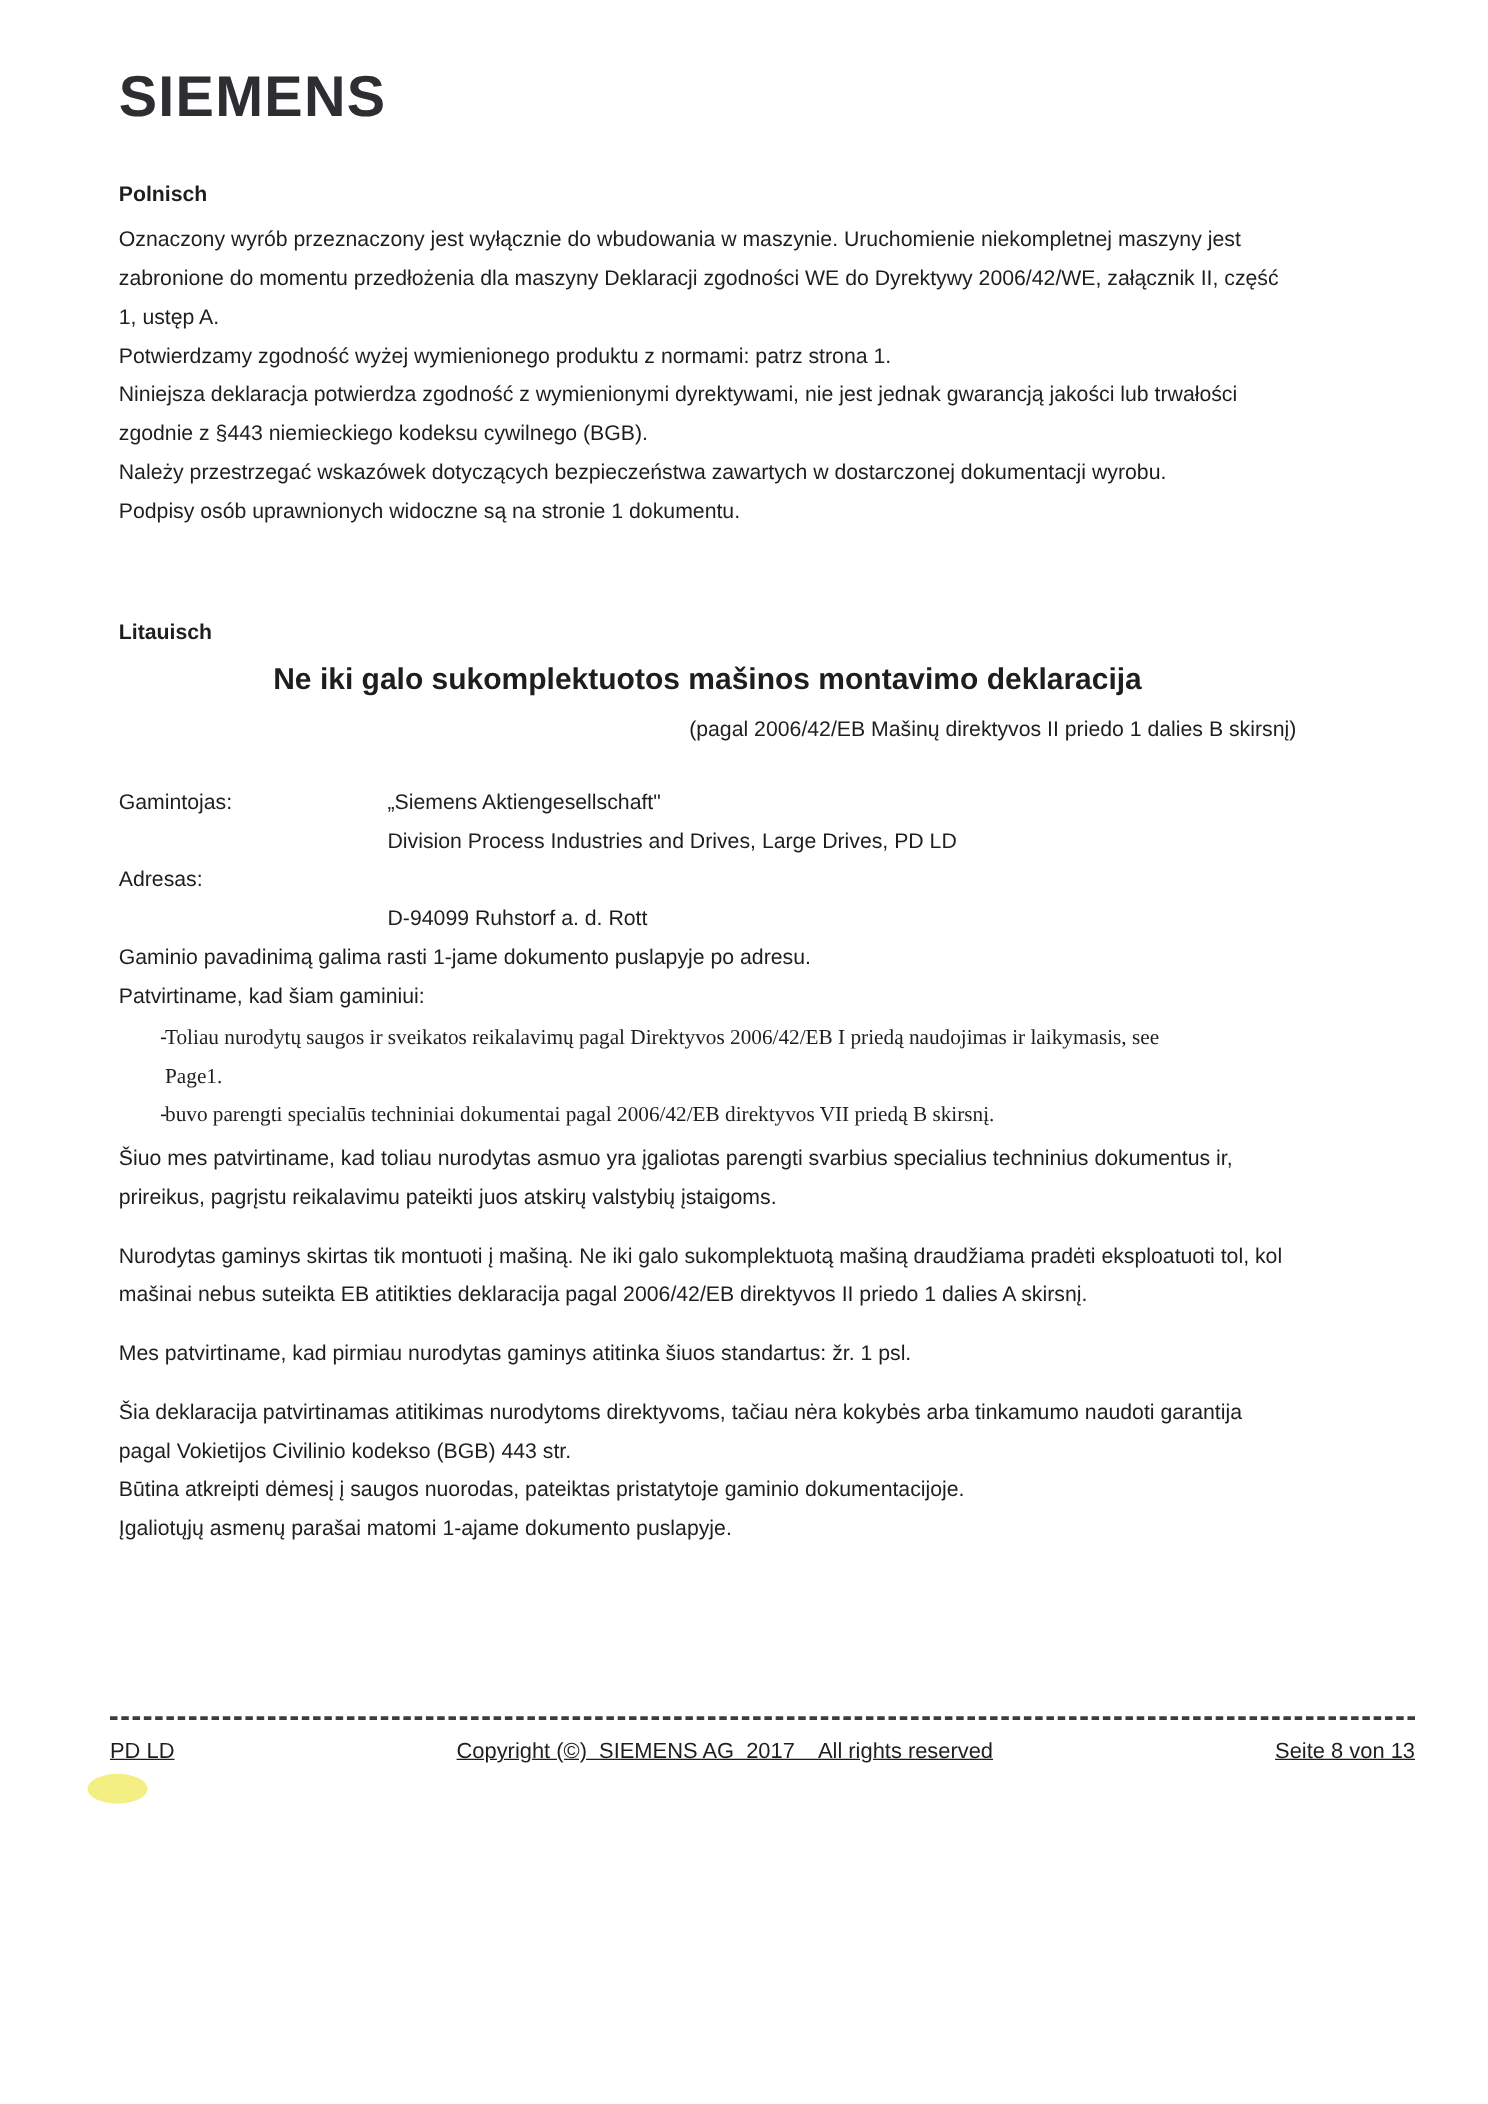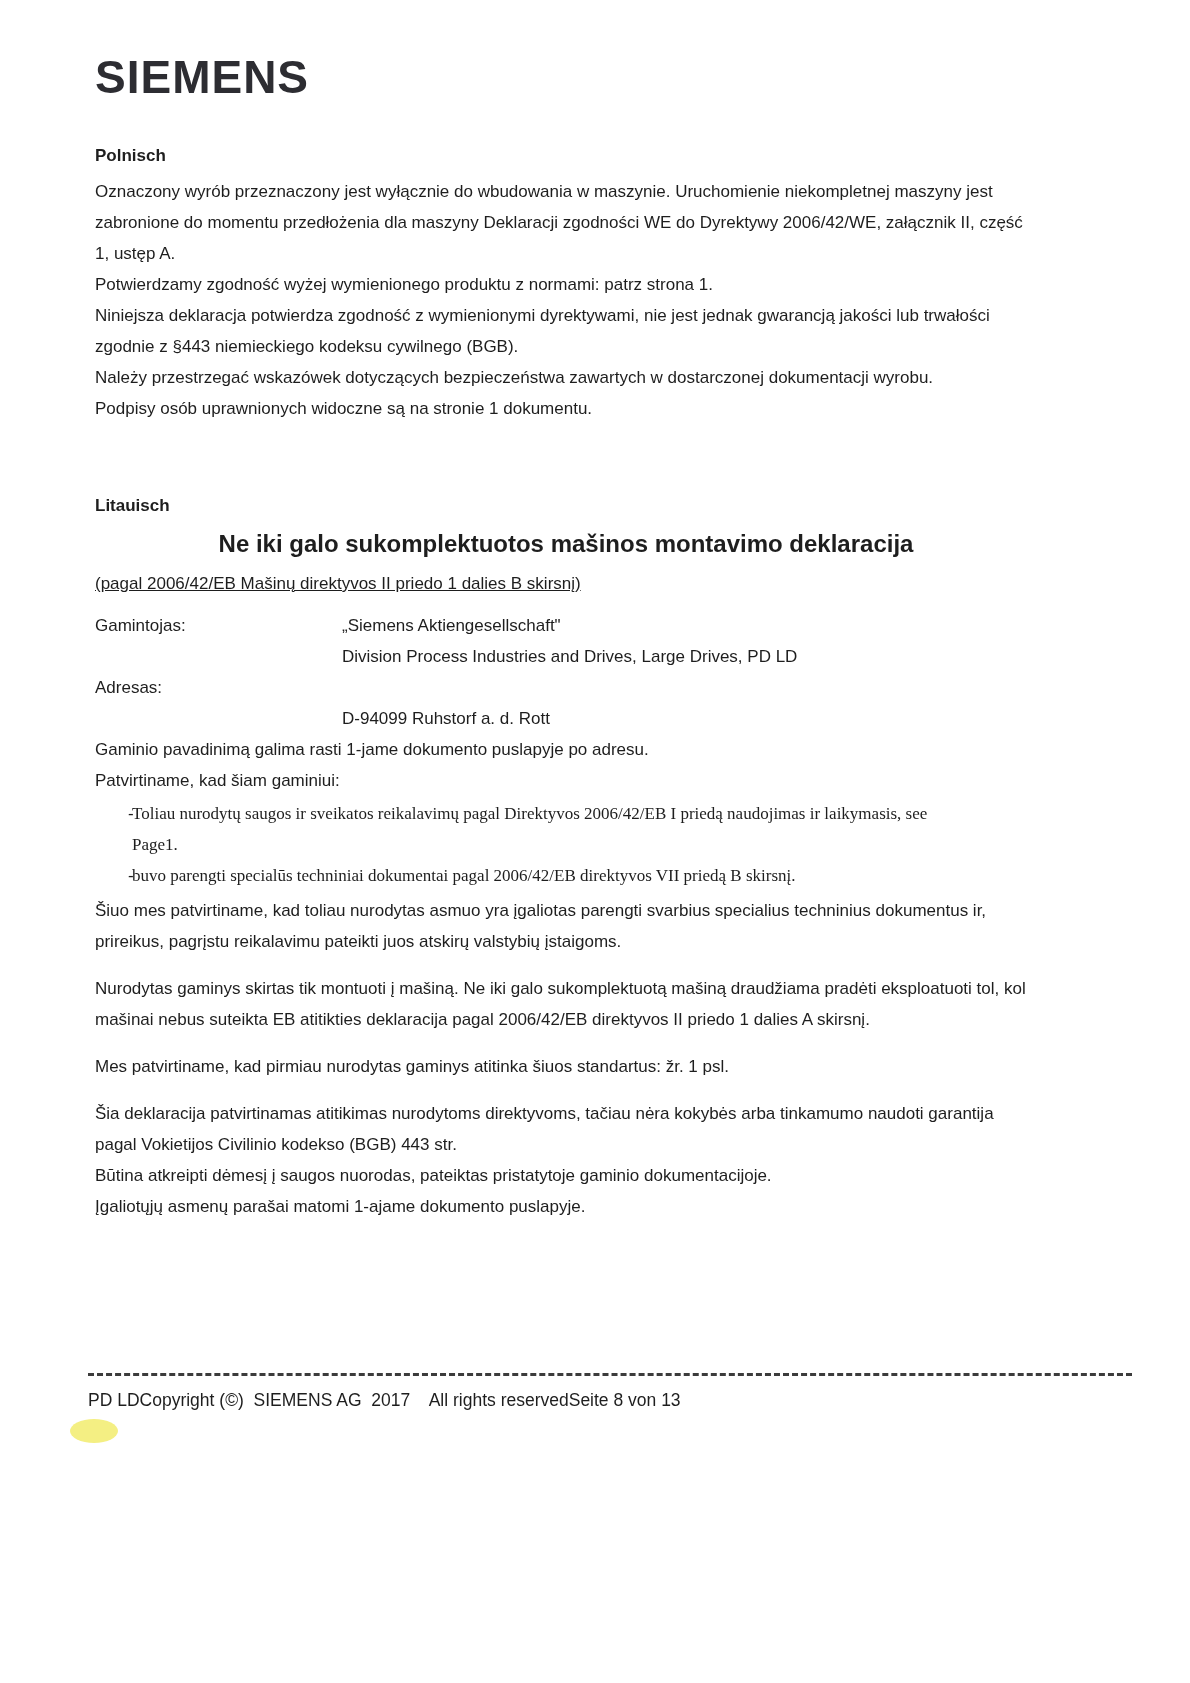--- a/index.html
+++ b/index.html
@@ -38,31 +38,29 @@
   .gap-small { }
   .gap-large { margin-top: 72px; }
   .doc-title {
     text-align: center;
     font-weight: bold;
     font-size: 24px;
     line-height: 28px;
     margin: 14px 0 12px 0;
   }
   .doc-subtitle {
-    text-align: left;
+    text-align: right;
     font-size: 17px;
     line-height: 28px;
-    margin-bottom: 12px;
-    text-decoration: underline;
+    margin-bottom: 28px;
   }
   .field-row {
     display: flex;
     font-size: 17px;
     line-height: 31px;
-    gap: 32px;
   }
   .field-label { width: 215px; flex: 0 0 215px; }
   .field-value { flex: 1; }
   .bullet-list { margin: 2px 0 4px 0; }
   .bullet-item {
     display: flex;
     font-size: 17px;
     line-height: 31px;
   }
   .bullet-marker {
@@ -83,22 +81,24 @@
     opacity: 0.95;
   }
   .footer {
     position: absolute;
     left: 88px;
     right: 58px;
     bottom: 36px;
     border-top: 3px dashed #3c3c3c;
     padding-top: 14px;
     display: flex;
+    justify-content: space-between;
     align-items: baseline;
     font-size: 17.5px;
+    text-decoration: underline;
   }
   .footer span { white-space: pre; }
 </style>
 </head>
 <body>
 
 <div class="page">
   <div class="content">
 
     <div class="logo">SIEMENS</div>

